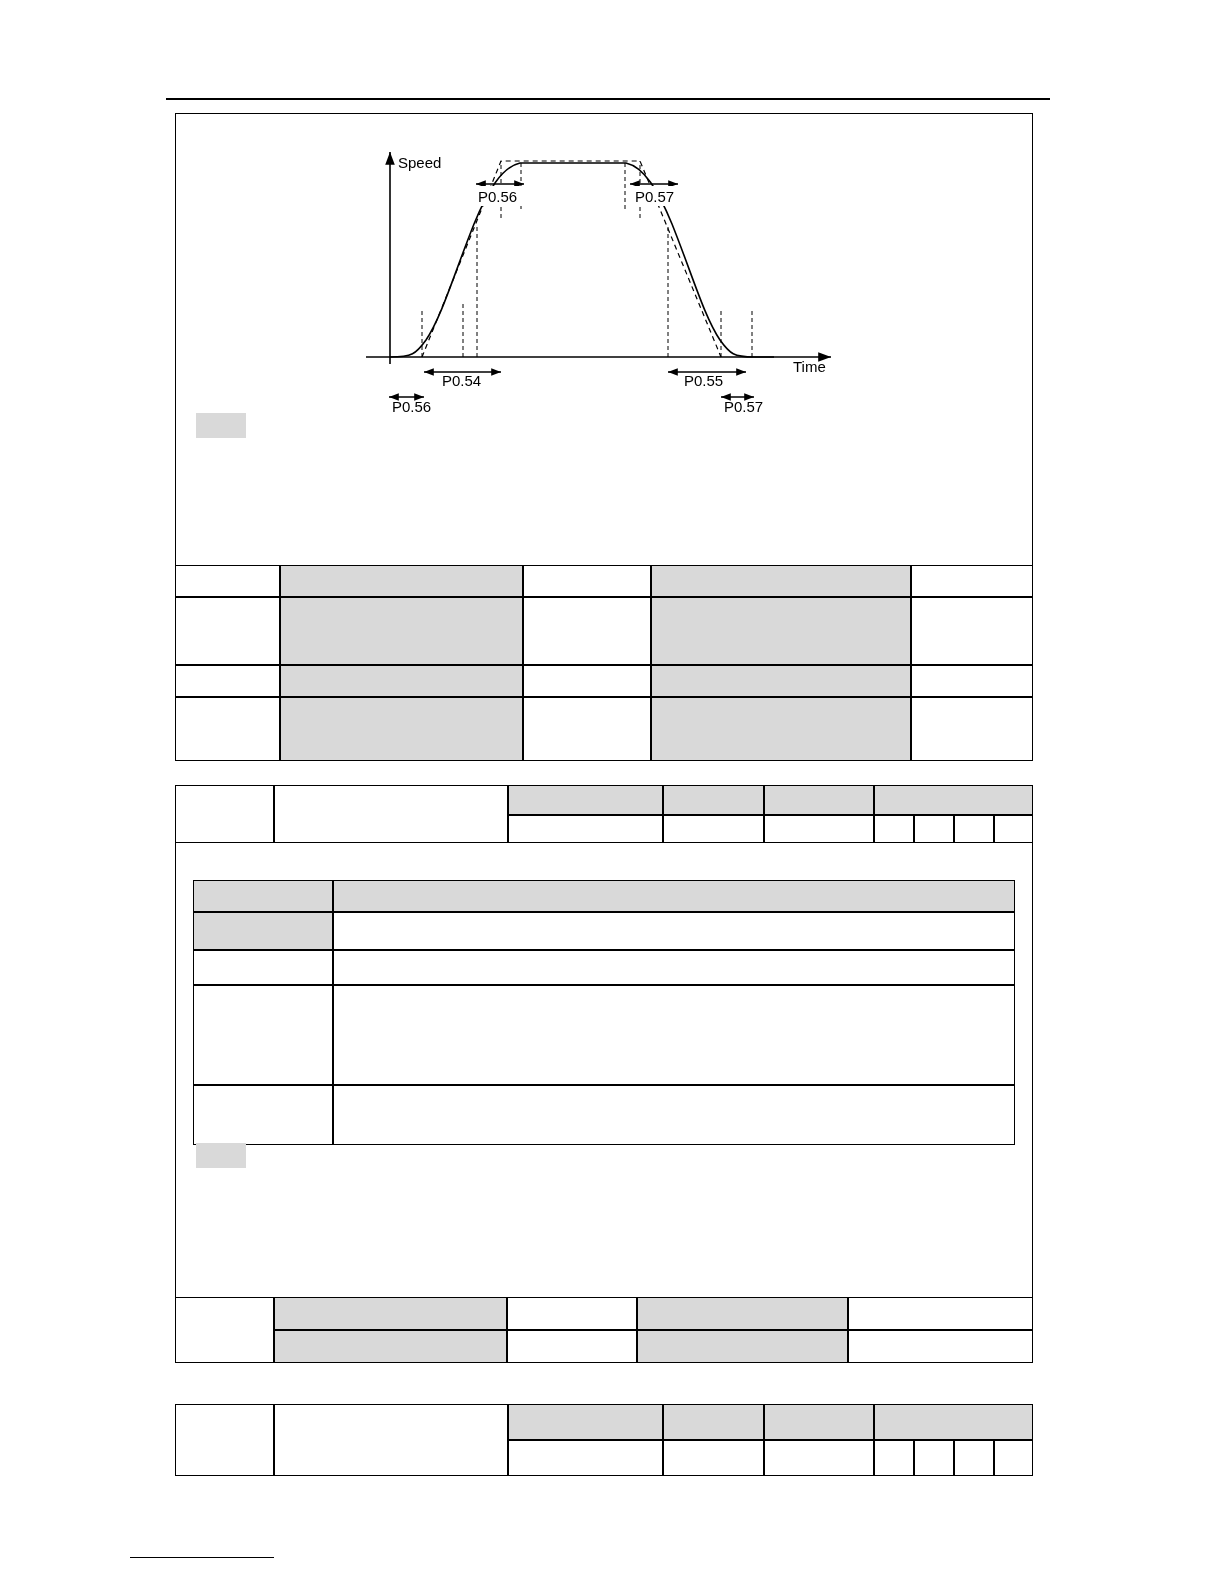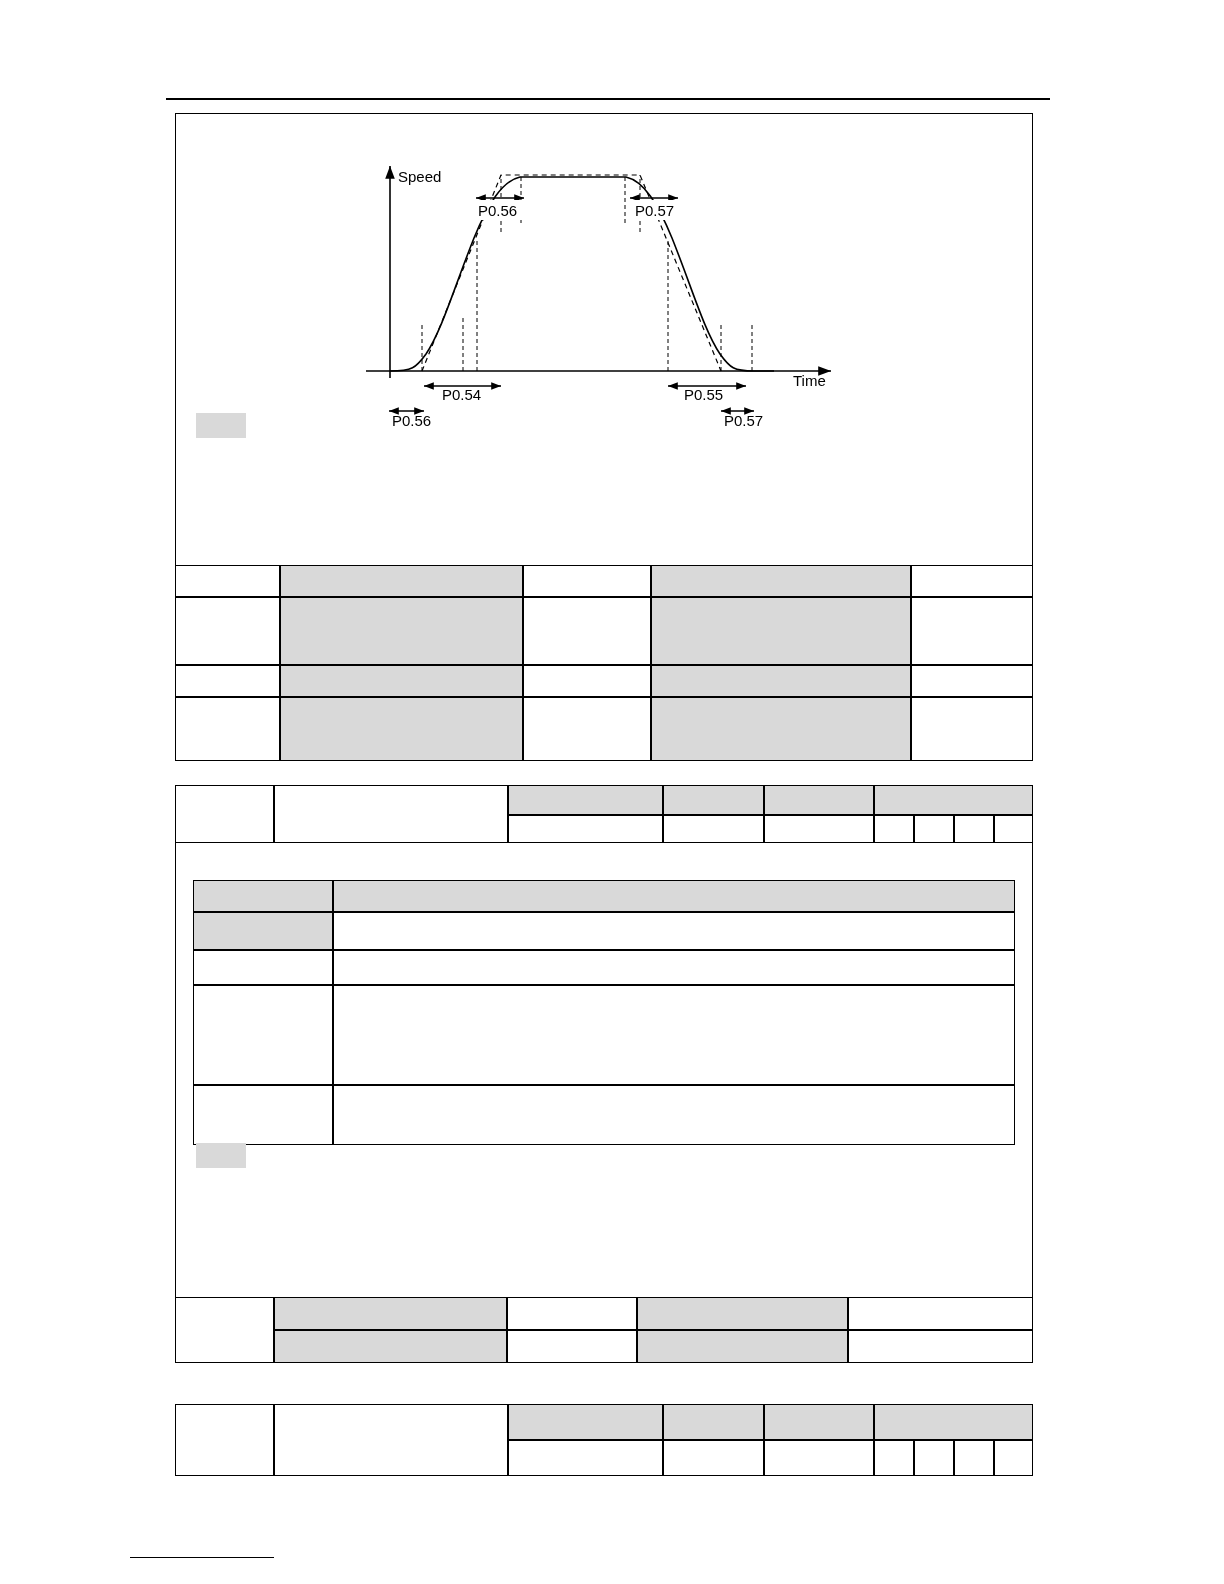--- a/index.html
+++ b/index.html
@@ -37,21 +37,21 @@
     top: 113px;
     width: 858px;
     height: 648px;
     border: 1px solid #000;
     box-sizing: border-box;
   }
   
   .chart-wrap {
     position: absolute;
     left: 176px;
-    top: 128px;
+    top: 114px;
     width: 856px;
     height: 450px;
   }
   svg.chart { display: block; }
 
   .note-chip {
     position: absolute;
     background: #d9d9d9;
     border: 0;
   }

